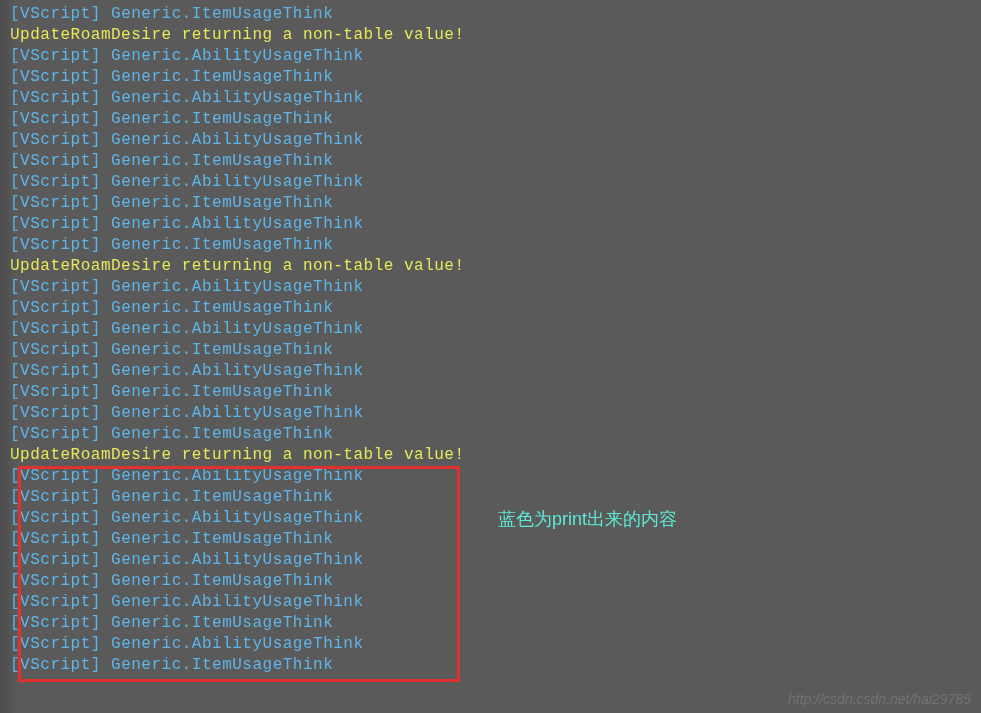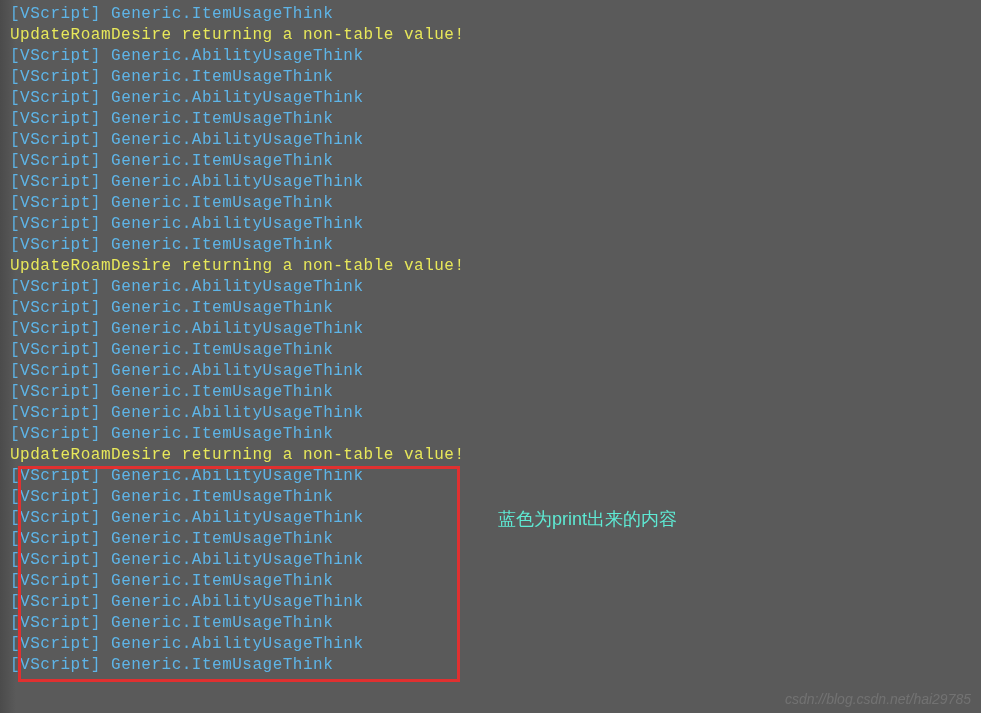--- a/index.html
+++ b/index.html
@@ -101,13 +101,13 @@
     <div class="line"><span class="vscript-tag">[VScript]</span> <span class="vscript-msg">Generic.AbilityUsageThink</span></div>
     <div class="line"><span class="vscript-tag">[VScript]</span> <span class="vscript-msg">Generic.ItemUsageThink</span></div>
     <div class="line"><span class="vscript-tag">[VScript]</span> <span class="vscript-msg">Generic.AbilityUsageThink</span></div>
     <div class="line"><span class="vscript-tag">[VScript]</span> <span class="vscript-msg">Generic.ItemUsageThink</span></div>
   </div>
 
 <div class="highlight-box" id="highlight" style="top: 466px; left: 18px; width: 442px; height: 216px;"></div>
 
 <div class="annotation" id="annotation" style="top: 507px; left: 498px;">蓝色为print出来的内容</div>
 
-<div class="watermark">csdn://blog.csdn.net/hai29785</div>
+<div class="watermark">http://csdn.csdn.net/hai29785</div>
 
 </body></html>

